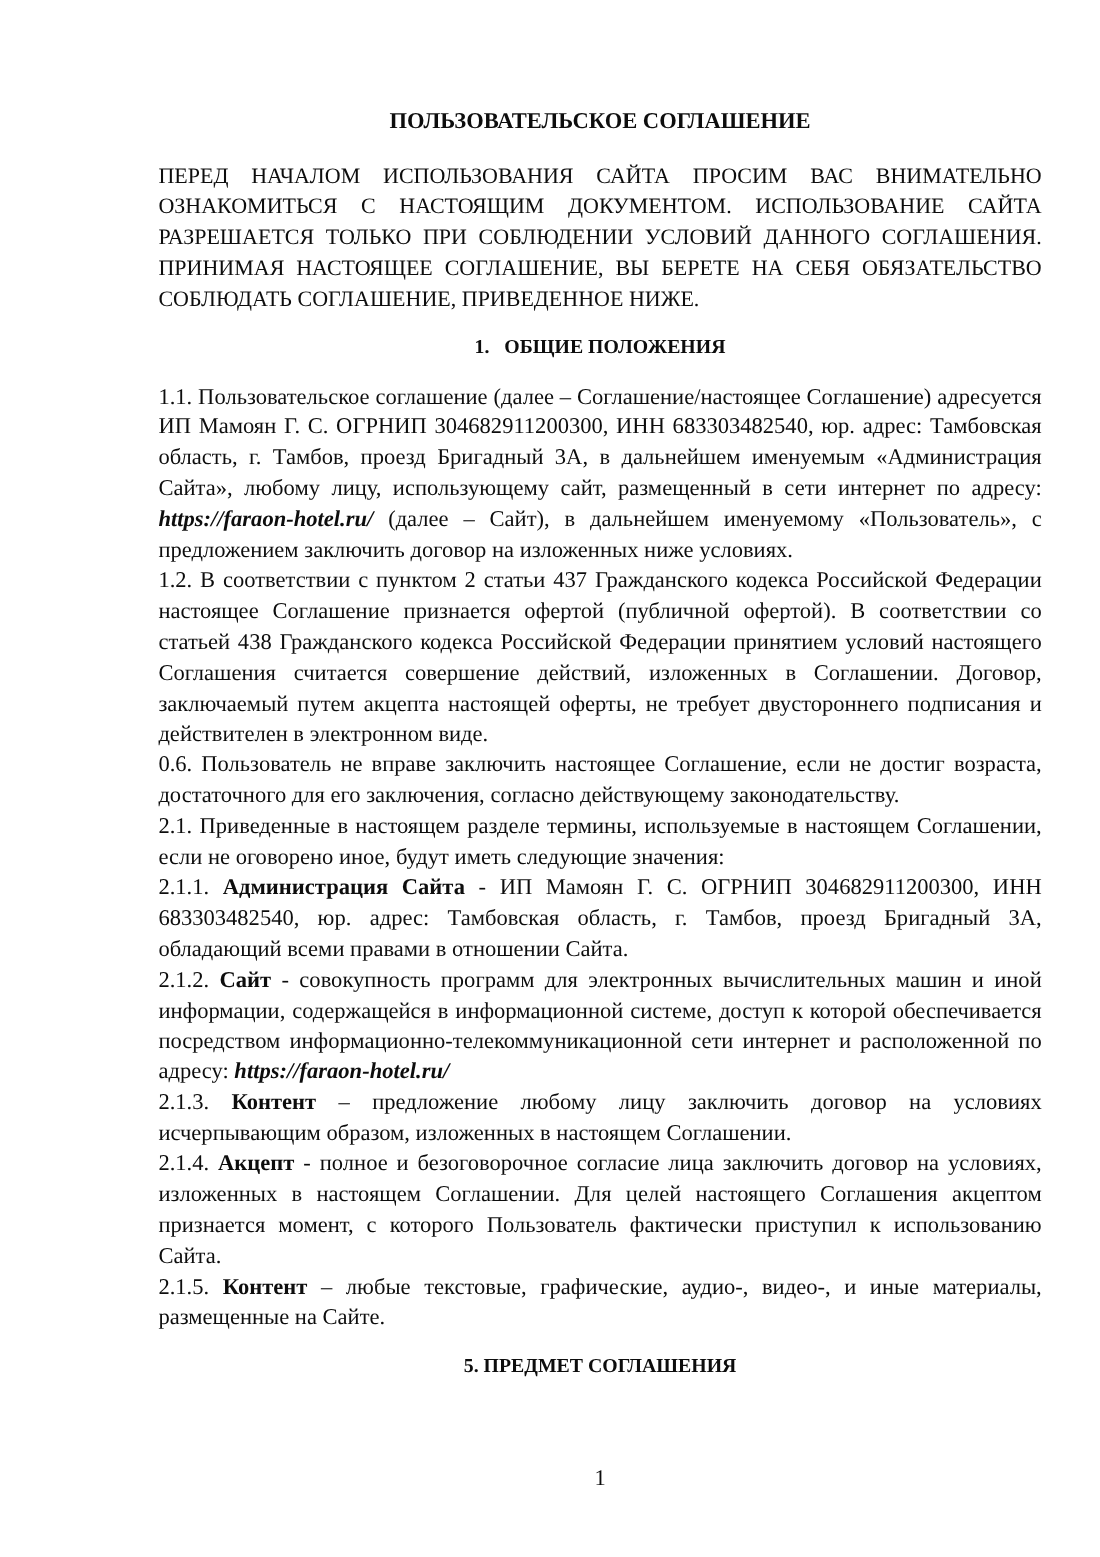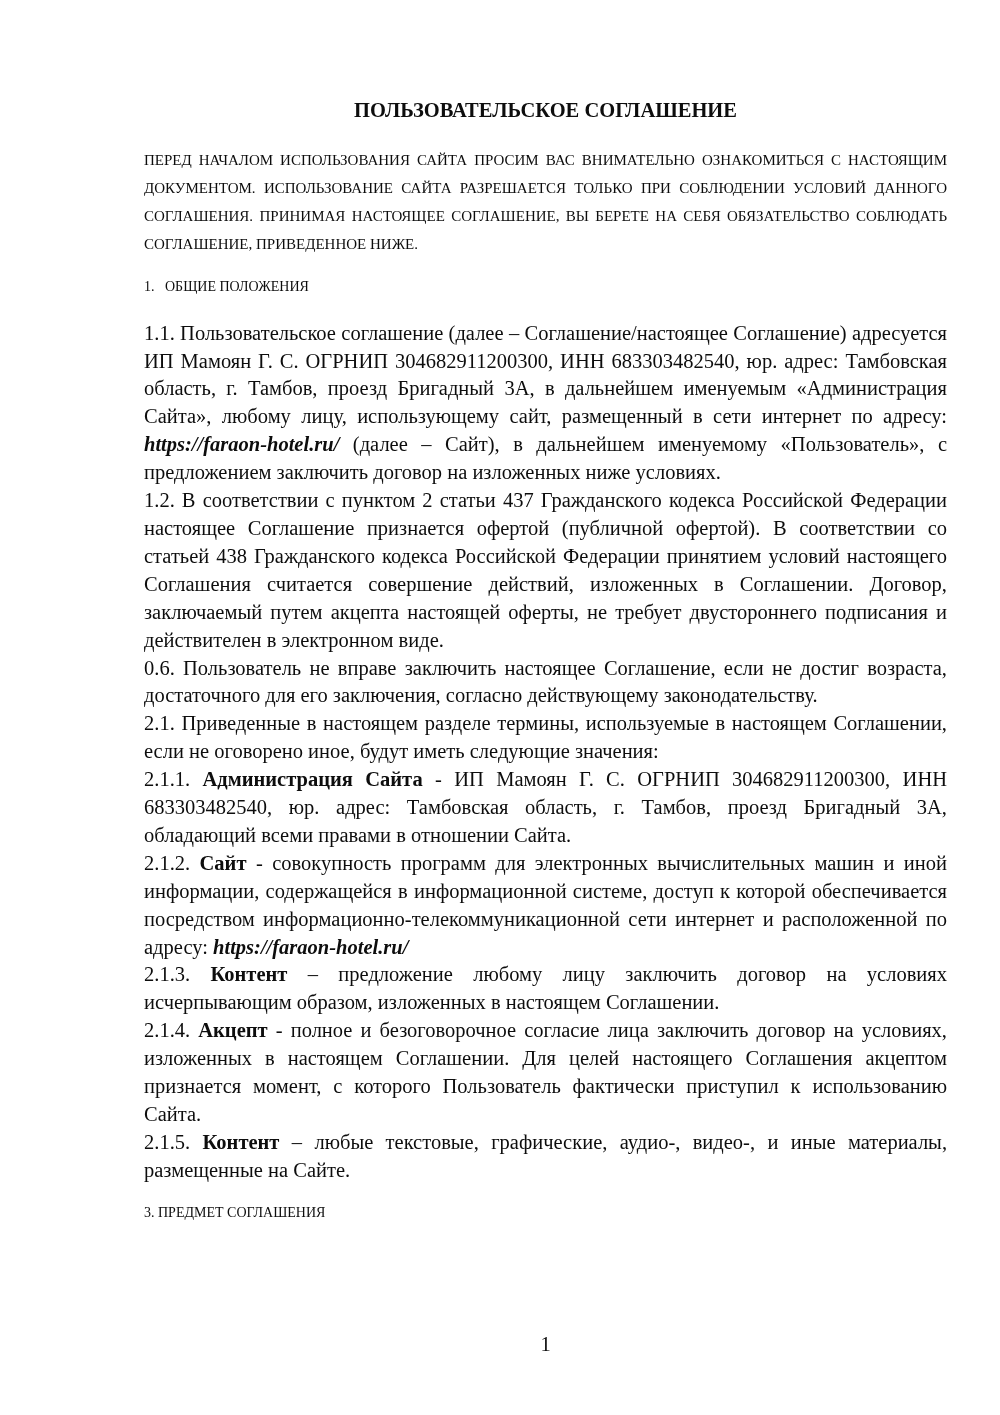--- a/index.html
+++ b/index.html
@@ -26,28 +26,29 @@
   .doc-title {
     margin: 0 0 23px 0;
     text-align: center;
     font-size: 20.5px;
     line-height: 28px;
     font-weight: bold;
   }
   .intro {
     margin: 0;
     text-align: justify;
-    font-size: 15px;
+    font-size: 20px;
     line-height: 27.9px;
   }
   .section-heading {
     margin: 14px 0 19px 0;
-    font-size: 14px;
+    text-align: center;
+    font-size: 18px;
     line-height: 28px;
-    font-weight: normal;
+    font-weight: bold;
   }
   .para {
     margin: 0;
     text-align: justify;
     font-size: 20.5px;
     line-height: 27.9px;
   }
   .para span.b { font-weight: bold; }
   .para span.i { font-style: italic; }
   .page-number {
@@ -73,18 +74,18 @@
       <h2 class="section-heading">1.&nbsp;&nbsp; ОБЩИЕ ПОЛОЖЕНИЯ</h2>
       <p class="para"><span>1.1. Пользовательское соглашение (далее – Соглашение/настоящее Соглашение) адресуется ИП Мамоян Г. С. ОГРНИП 304682911200300, ИНН 683303482540, юр. адрес: Тамбовская область, г. Тамбов, проезд Бригадный 3А, в дальнейшем именуемым «Администрация Сайта», любому лицу, использующему сайт, размещенный в сети интернет по адресу: </span><span class="b i">https://faraon-hotel.ru/</span><span> (далее – Сайт), в дальнейшем именуемому «Пользователь», с предложением заключить договор на изложенных ниже условиях.</span></p>
       <p class="para"><span>1.2. В соответствии с пунктом 2 статьи 437 Гражданского кодекса Российской Федерации настоящее Соглашение признается офертой (публичной офертой). В соответствии со статьей 438 Гражданского кодекса Российской Федерации принятием условий настоящего Соглашения считается совершение действий, изложенных в Соглашении. Договор, заключаемый путем акцепта настоящей оферты, не требует двустороннего подписания и действителен в электронном виде.</span></p>
       <p class="para"><span>0.6. Пользователь не вправе заключить настоящее Соглашение, если не достиг возраста, достаточного для его заключения, согласно действующему законодательству.</span></p>
       <p class="para"><span>2.1. Приведенные в настоящем разделе термины, используемые в настоящем Соглашении, если не оговорено иное, будут иметь следующие значения:</span></p>
       <p class="para"><span>2.1.1. </span><span class="b">Администрация Сайта</span><span> - ИП Мамоян Г. С. ОГРНИП 304682911200300, ИНН 683303482540, юр. адрес: Тамбовская область, г. Тамбов, проезд Бригадный 3А, обладающий всеми правами в отношении Сайта.</span></p>
       <p class="para"><span>2.1.2. </span><span class="b">Сайт</span><span> - совокупность программ для электронных вычислительных машин и иной информации, содержащейся в информационной системе, доступ к которой обеспечивается посредством информационно-телекоммуникационной сети интернет и расположенной по адресу: </span><span class="b i">https://faraon-hotel.ru/</span></p>
       <p class="para"><span>2.1.3. </span><span class="b">Контент</span><span> – предложение любому лицу заключить договор на условиях исчерпывающим образом, изложенных в настоящем Соглашении.</span></p>
       <p class="para"><span>2.1.4. </span><span class="b">Акцепт</span><span> - полное и безоговорочное согласие лица заключить договор на условиях, изложенных в настоящем Соглашении. Для целей настоящего Соглашения акцептом признается момент, с которого Пользователь фактически приступил к использованию Сайта.</span></p>
       <p class="para"><span>2.1.5. </span><span class="b">Контент</span><span> – любые текстовые, графические, аудио-, видео-, и иные материалы, размещенные на Сайте.</span></p>
-      <h2 class="section-heading">3. ПРЕДМЕТ СОГЛАШЕНИЯ</h2>
+      <h2 class="section-heading">5. ПРЕДМЕТ СОГЛАШЕНИЯ</h2>
     </div>
 
   <div class="page-number">1</div>
 
 </div>
 
 </body></html>

